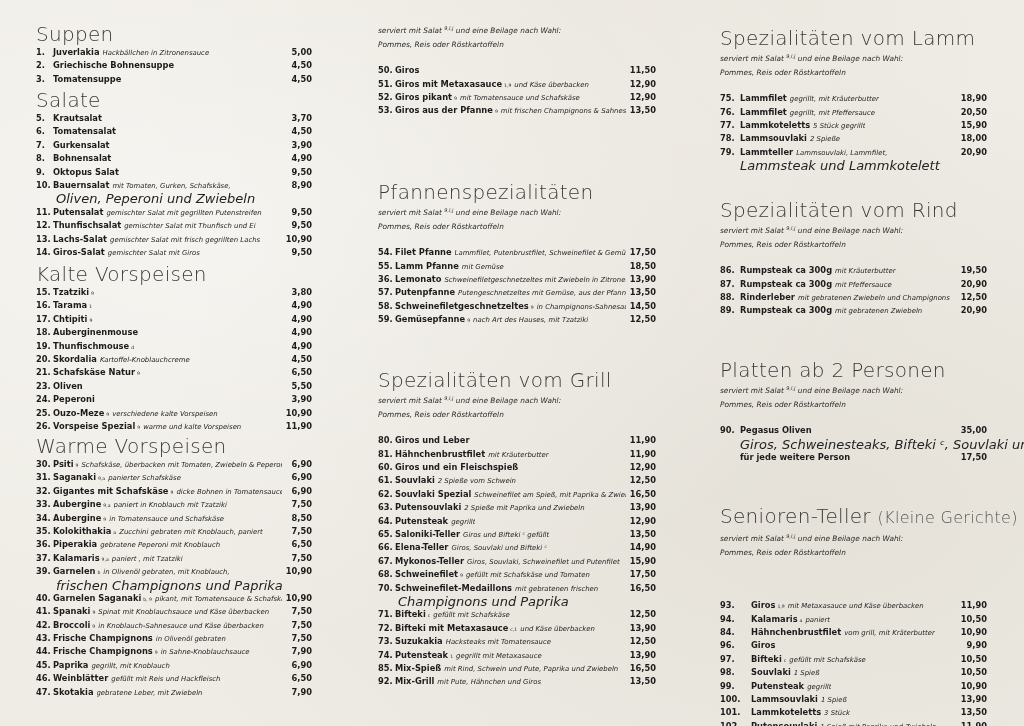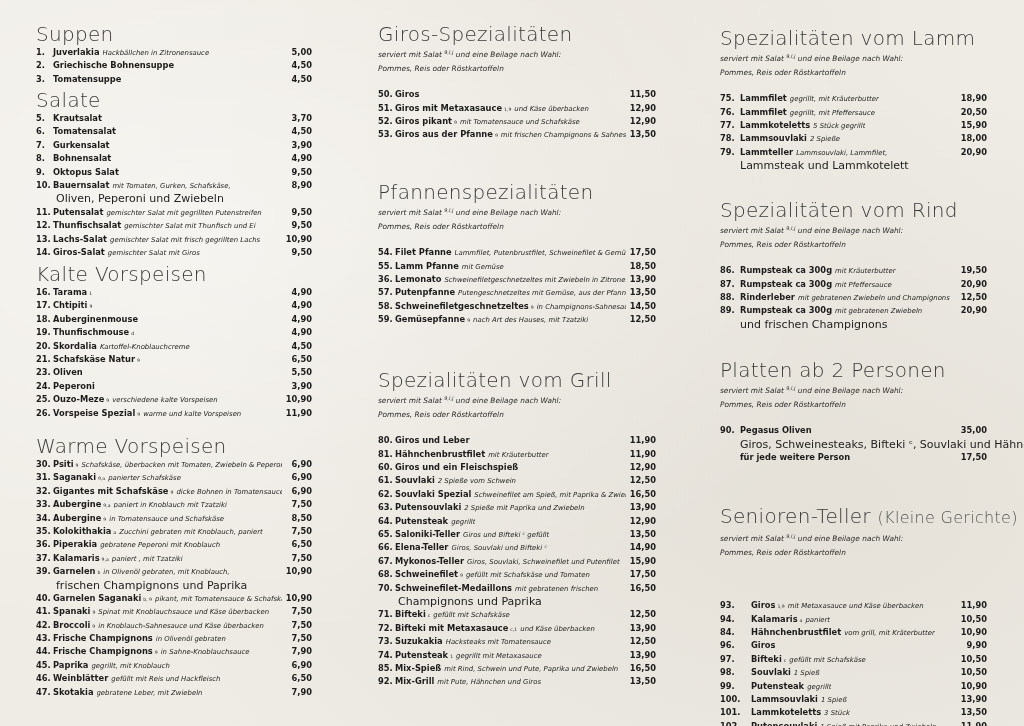--- a/index.html
+++ b/index.html
@@ -49,21 +49,21 @@
     line-height: 13.4px;
     white-space: nowrap;
   }
   .item .num { font-weight: bold; flex: 0 0 auto; min-width: 16px; }
   .item .name { font-weight: bold; margin-left: 1px; }
   .item .sup { font-size: 4.6px; vertical-align: super; margin-left: 2px; font-weight: normal; }
   .item .desc { font-style: italic; font-size: 6.9px; margin-left: 3px; color: #222; overflow: hidden; }
   .item .spacer { flex: 1 1 auto; }
   .item .price { font-weight: bold; flex: 0 0 auto; text-align: right; min-width: 30px; }
   .cont {
-    font-size: 11px; height: 13.4px; line-height: 13.4px;
+    font-style: italic; font-size: 13px; height: 13.4px; line-height: 13.4px;
     padding-left: 20px; white-space: nowrap; color: #222;
   }
   .col3 .item .num { min-width: 19px; }
   .senior .item .num { min-width: 30px; margin-top: 27px; }
 </style>
 </head>
 <body>
 
 <div id="menu">
     <div class="col col1">
@@ -159,20 +159,27 @@
             <span class="desc">gemischter Salat mit Giros</span>
             <span class="spacer"></span>
             <span class="price">9,50</span>
           </li>
         </ul>
       </div>
       <div class="section" style="top: 262px;">
         <div class="sec-title"><span>Kalte Vorspeisen</span></div>
         <ul class="items">
           <li class="item">
+            <span class="num">15.</span>
+            <span class="name">Tzatziki</span>
+            <span class="sup">9</span>
+            <span class="spacer"></span>
+            <span class="price">3,80</span>
+          </li>
+          <li class="item">
             <span class="num">16.</span>
             <span class="name">Tarama</span>
             <span class="sup">1</span>
             <span class="spacer"></span>
             <span class="price">4,90</span>
           </li>
           <li class="item">
             <span class="num">17.</span>
             <span class="name">Chtipiti</span>
             <span class="sup">9</span>
@@ -369,21 +376,20 @@
             <span class="name">Skotakia</span>
             <span class="desc">gebratene Leber, mit Zwiebeln</span>
             <span class="spacer"></span>
             <span class="price">7,90</span>
           </li>
         </ul>
       </div>
     </div>
     <div class="col col2">
       <div class="section" style="top: 22px;">
-        <div class="sec-title"><span>Giros-Spezialitäten</span></div>
         <div class="sub"><span>serviert mit Salat</span> <sup>9,l,j</sup> <span>und eine Beilage nach Wahl:</span></div>
         <div class="sub">Pommes, Reis oder Röstkartoffeln</div>
         <div style="height: 13px;"></div>
         <ul class="items">
           <li class="item">
             <span class="num">50.</span>
             <span class="name">Giros</span>
             <span class="spacer"></span>
             <span class="price">11,50</span>
           </li>
@@ -675,21 +681,20 @@
             <span class="spacer"></span>
             <span class="price">12,50</span>
           </li>
           <li class="item">
             <span class="num">89.</span>
             <span class="name">Rumpsteak ca 300g</span>
             <span class="desc">mit gebratenen Zwiebeln</span>
             <span class="spacer"></span>
             <span class="price">20,90</span>
           </li>
-          <li class="cont">und frischen Champignons</li>
         </ul>
       </div>
       <div class="section" style="top: 358px;">
         <div class="sec-title"><span>Platten ab 2 Personen</span></div>
         <div class="sub"><span>serviert mit Salat</span> <sup>9,l,j</sup> <span>und eine Beilage nach Wahl:</span></div>
         <div class="sub">Pommes, Reis oder Röstkartoffeln</div>
         <div style="height: 13px;"></div>
         <ul class="items">
           <li class="item">
             <span class="num">90.</span>

